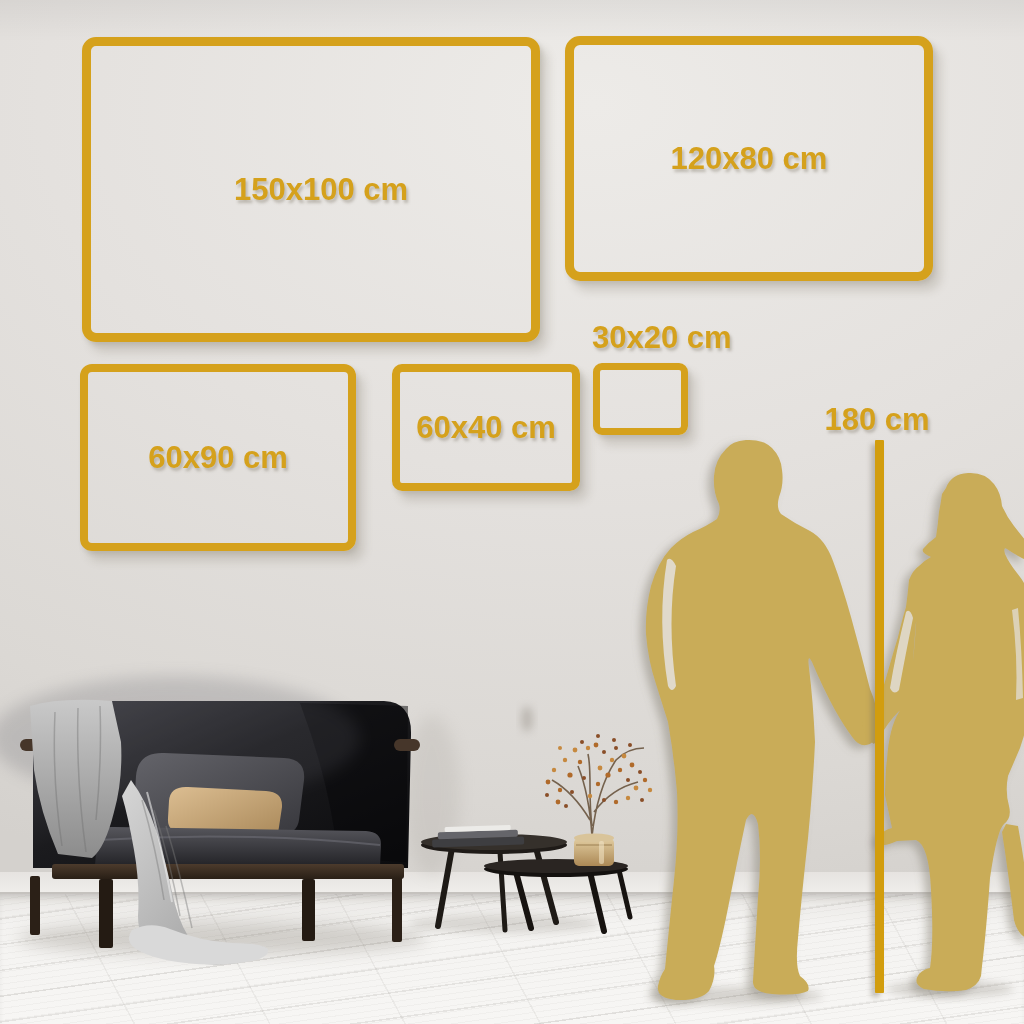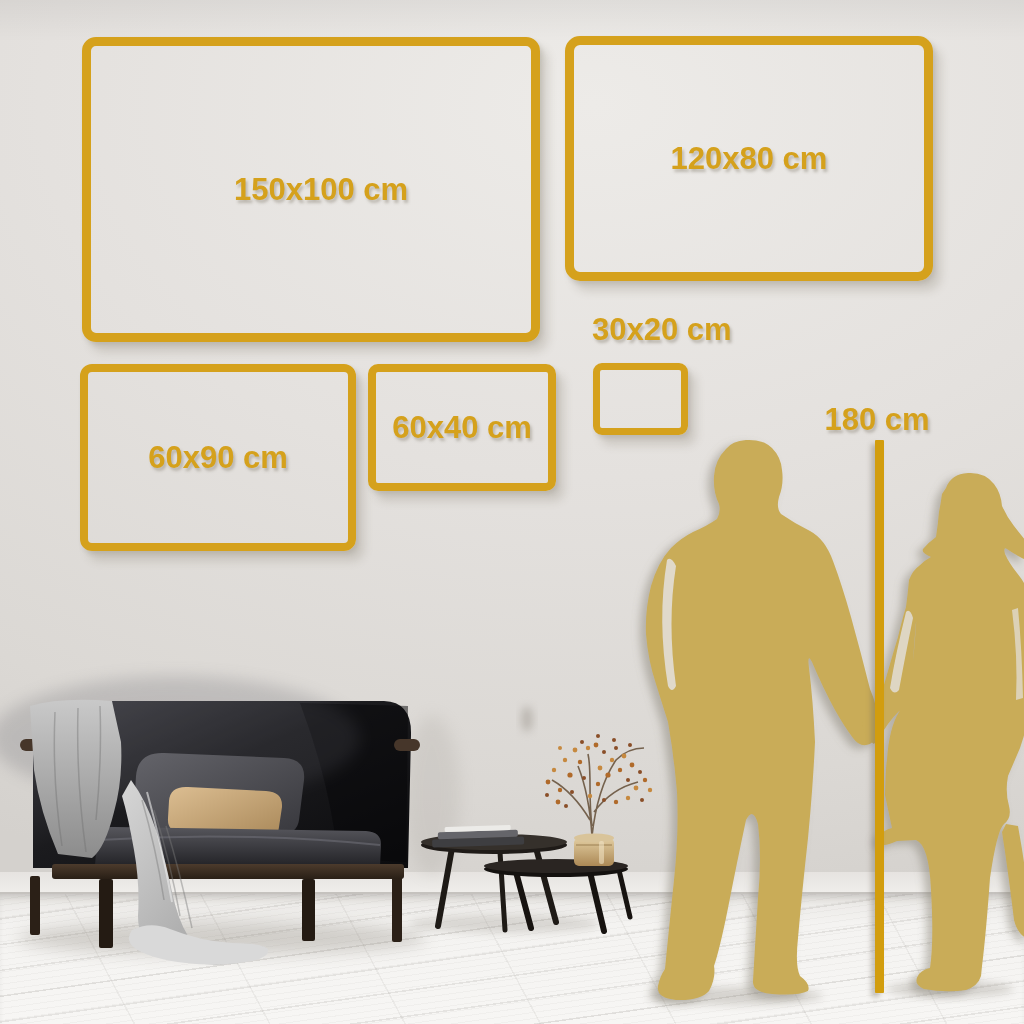--- a/index.html
+++ b/index.html
@@ -28,25 +28,25 @@
     box-shadow:inset 0 7px 9px -5px rgba(60,55,50,.25);}
   
   .scene{position:absolute;left:0;top:0;width:1024px;height:1024px;z-index:1;}
   
   .frame{position:absolute;box-sizing:border-box;border:9px solid var(--accent-gold);
     border-radius:14px;display:flex;align-items:center;justify-content:center;z-index:2;
     box-shadow:8px 10px 10px rgba(108,99,82,.20), 2px 3px 4px rgba(108,99,82,.16);}
   .f-150{left:82px;top:37px;width:458px;height:305px;padding-left:20px;}
   .f-120{left:565px;top:36px;width:368px;height:245px;border-radius:15px;}
   .f-6090{left:80px;top:364px;width:276px;height:187px;border-width:8px;border-radius:12px;}
-  .f-6040{left:368px;top:364px;width:188px;height:127px;border-width:8px;border-radius:10px;text-align:right;}
+  .f-6040{left:392px;top:364px;width:188px;height:127px;border-width:8px;border-radius:10px;text-align:right;}
   .f-3020{left:593px;top:363px;width:95px;height:72px;border-width:7px;border-radius:9px;}
   .glabel{font-weight:800;font-size:31px;color:var(--accent-gold);letter-spacing:0;
     text-shadow:2px 3px 3px rgba(108,99,82,.35);white-space:nowrap;}
-  .label-3020{position:absolute;left:592px;top:312px;z-index:2;}
+  .label-3020{position:absolute;left:592px;top:320px;z-index:2;}
   .label-180{position:absolute;left:877px;top:402px;transform:translateX(-50%);z-index:3;text-align:right;}
   .height-line{position:absolute;left:875px;top:440px;width:9px;height:553px;z-index:3;
     background:var(--ruler-gold);border-radius:1px;box-shadow:-4px 4px 5px rgba(108,99,82,.35);}
 </style>
 </head>
 <body>
 
 <div class="stage">
 
   <div class="wall"></div>

